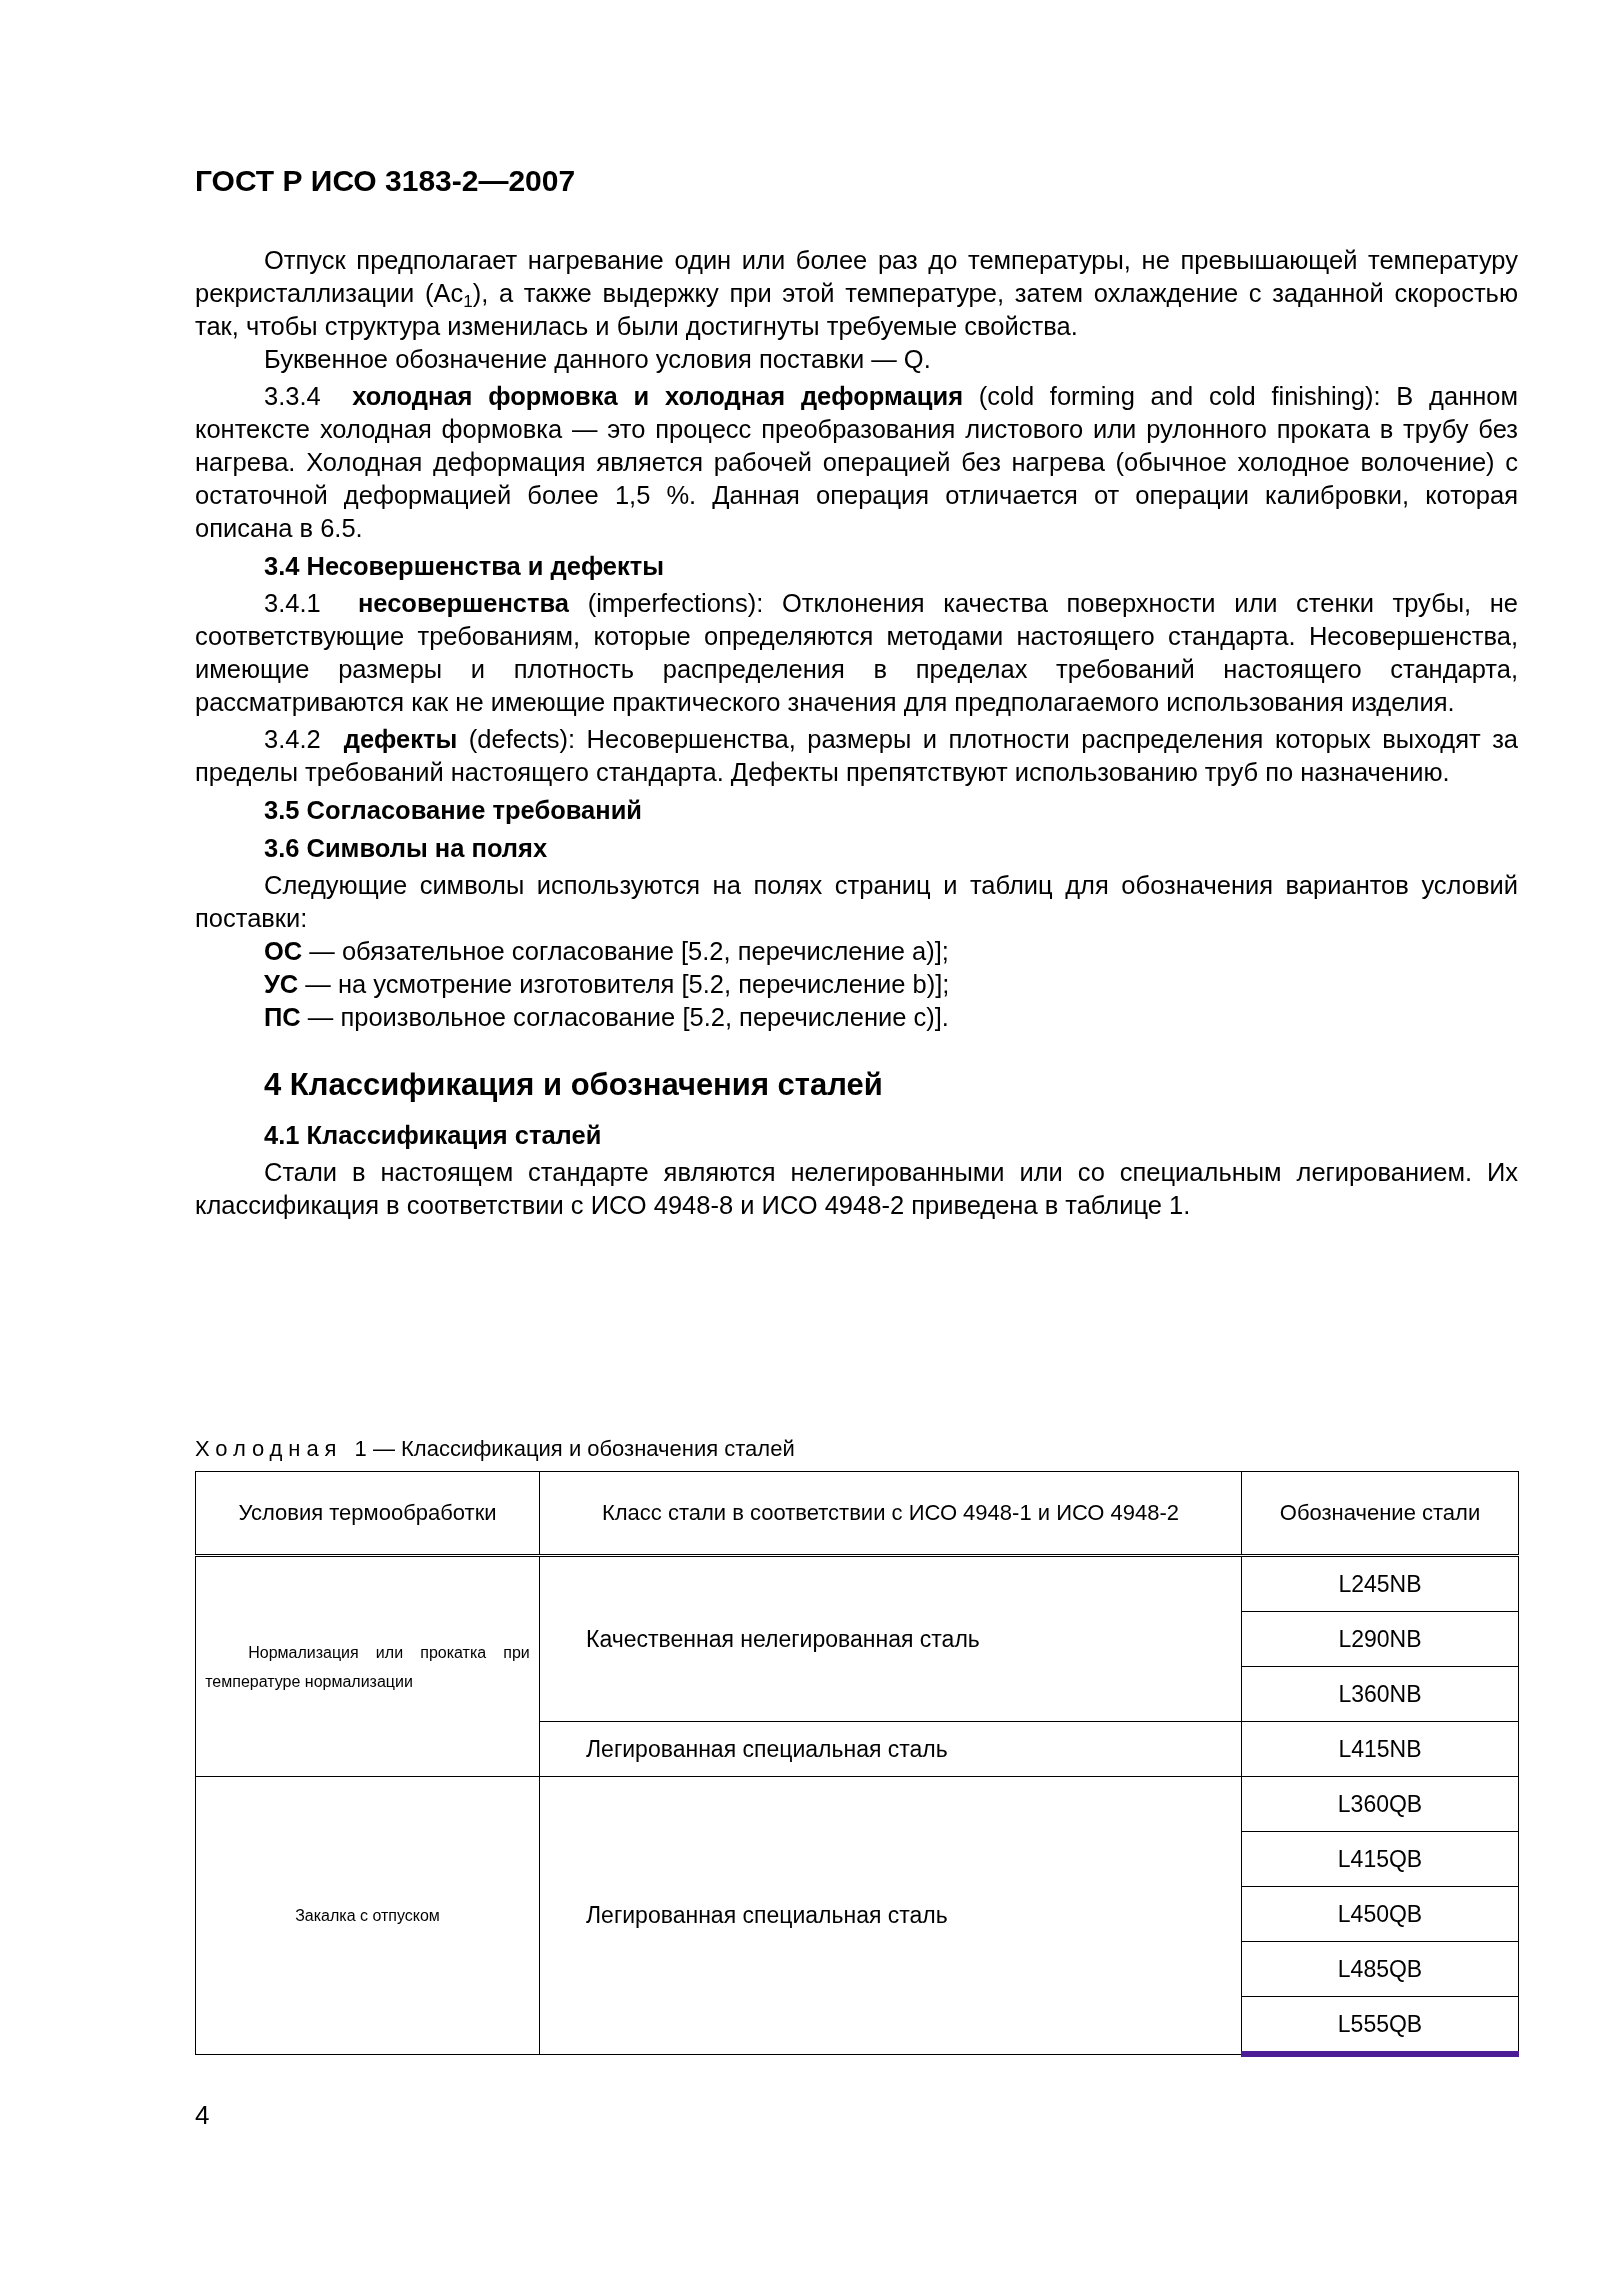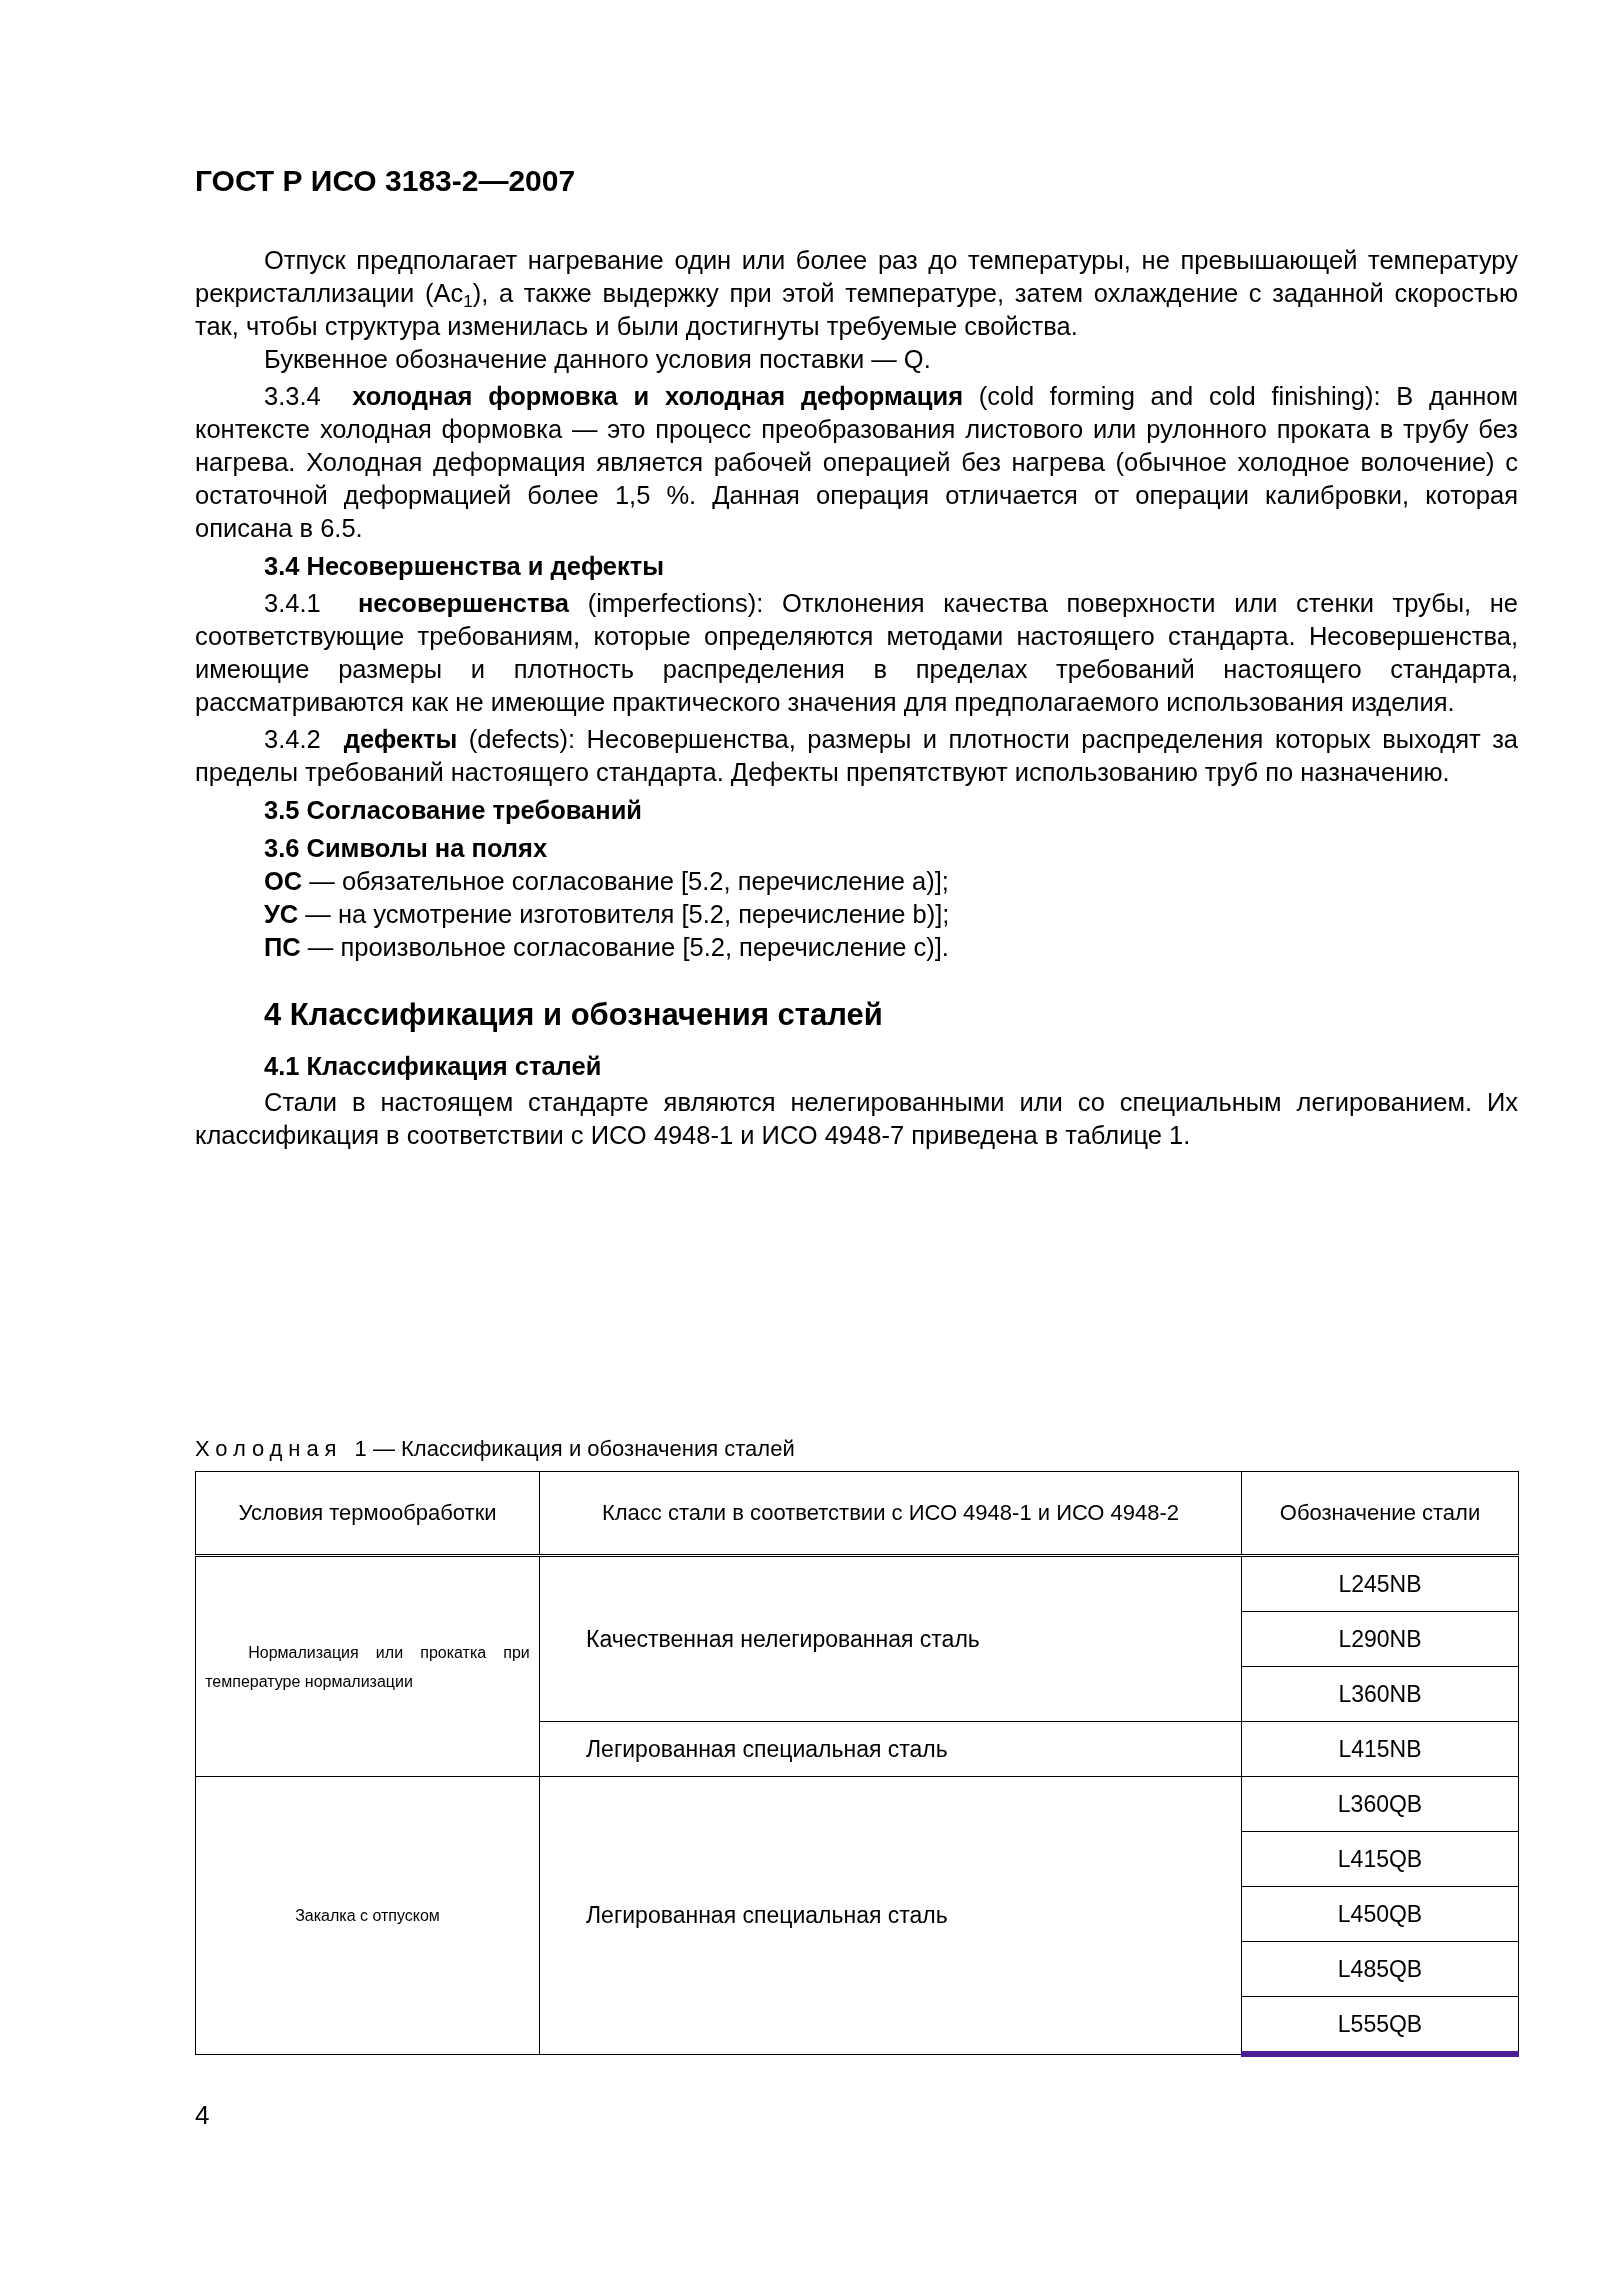--- a/index.html
+++ b/index.html
@@ -55,26 +55,27 @@
 
 <div class="body-text">
   <p><span>Отпуск предполагает нагревание один или более раз до температуры, не превышающей температуру рекристаллизации (Ac</span><sub>1</sub><span>), а также выдержку при этой температуре, затем охлаждение с заданной скоростью так, чтобы структура изменилась и были достигнуты требуемые свойства.</span></p>
   <p>Буквенное обозначение данного условия поставки — Q.</p>
   <p class="gap"><span>3.3.4</span>&nbsp; <b>холодная формовка и холодная деформация</b> <span>(cold forming and cold finishing): В данном контексте холодная формовка — это процесс преобразования листового или рулонного проката в трубу без нагрева. Холодная деформация является рабочей операцией без нагрева (обычное холодное волочение) с остаточной деформацией более 1,5 %. Данная операция отличается от операции калибровки, которая описана в 6.5.</span></p>
   <p class="h">3.4  Несовершенства и дефекты</p>
   <p class="gap"><span>3.4.1</span>&nbsp; <b>несовершенства</b> <span>(imperfections): Отклонения качества поверхности или стенки трубы, не соответствующие требованиям, которые определяются методами настоящего стандарта. Несовершенства, имеющие размеры и плотность распределения в пределах требований настоящего стандарта, рассматриваются как не имеющие практического значения для предполагаемого использования изделия.</span></p>
   <p class="gap"><span>3.4.2</span>&nbsp; <b>дефекты</b> <span>(defects): Несовершенства, размеры и плотности распределения которых выходят за пределы требований настоящего стандарта. Дефекты препятствуют использованию труб по назначению.</span></p>
   <p class="h">3.5  Согласование требований</p>
   <p class="h">3.6  Символы на полях</p>
+  <p class="gap">Следующие символы используются на полях страниц и таблиц для обозначения вариантов условий поставки:</p>
   <p class="sym-line"><b>ОС</b><span> — обязательное согласование [5.2, перечисление a)];</span></p>
   <p class="sym-line"><b>УС</b><span> — на усмотрение изготовителя [5.2, перечисление b)];</span></p>
   <p class="sym-line"><b>ПС</b><span> — произвольное согласование [5.2, перечисление c)].</span></p>
   <p class="h1">4  Классификация и обозначения сталей</p>
   <p class="h">4.1  Классификация сталей</p>
-  <p class="gap">Стали в настоящем стандарте являются нелегированными или со специальным легированием. Их классификация в соответствии с ИСО 4948-1 и ИСО 4948-7 приведена в таблице 1.</p>
+  <p class="gap">Стали в настоящем стандарте являются нелегированными или со специальным легированием. Их классификация в соответствии с ИСО 4948-8 и ИСО 4948-2 приведена в таблице 1.</p>
 </div>
 
 <div class="table-caption"><span class="spaced">Холодная</span>&nbsp; <span>1 — Классификация и обозначения сталей</span></div>
 
 <table class="steel">
   <colgroup>
     <col style="width:344px">
       <col style="width:702px">
       <col style="width:277px">
   </colgroup>

